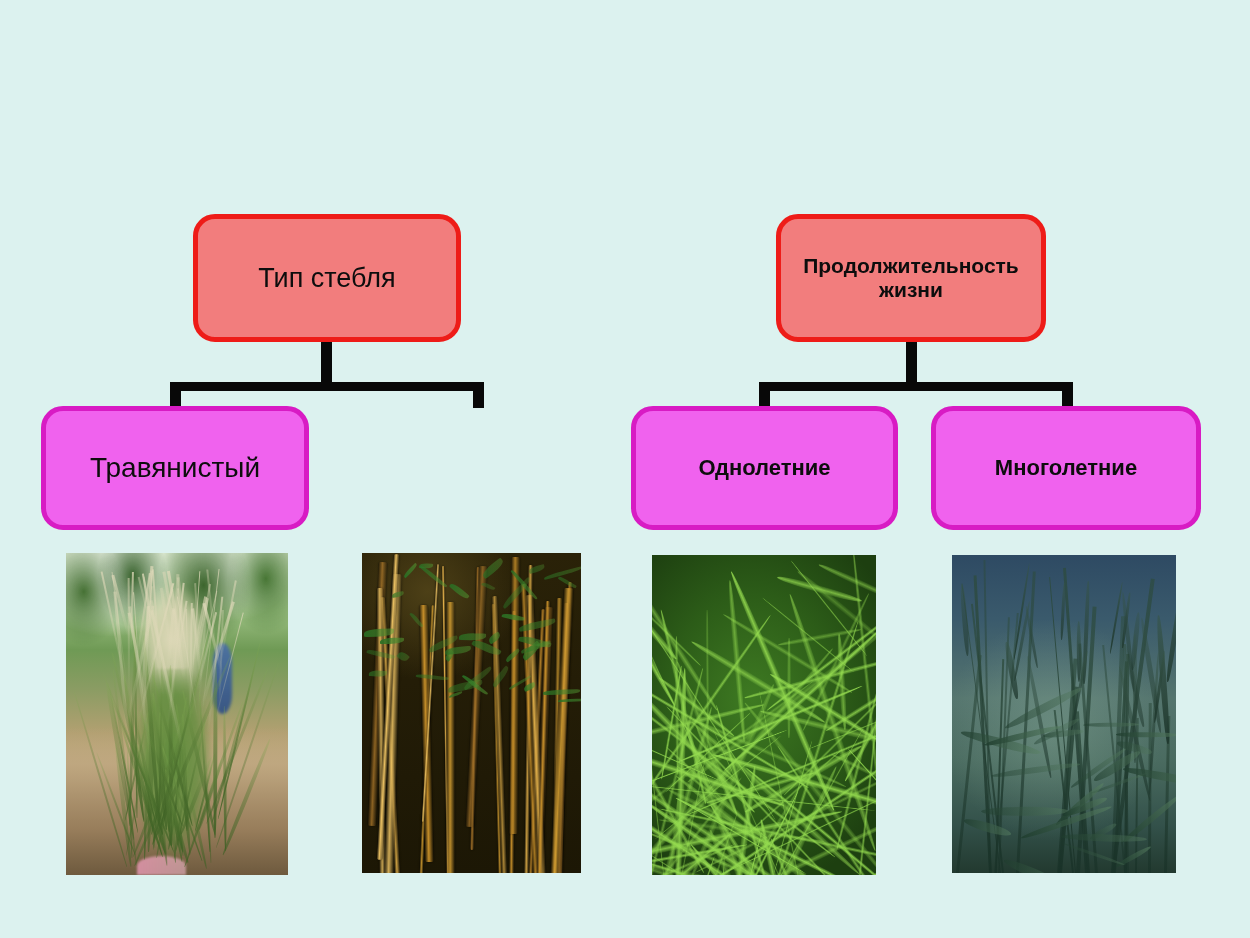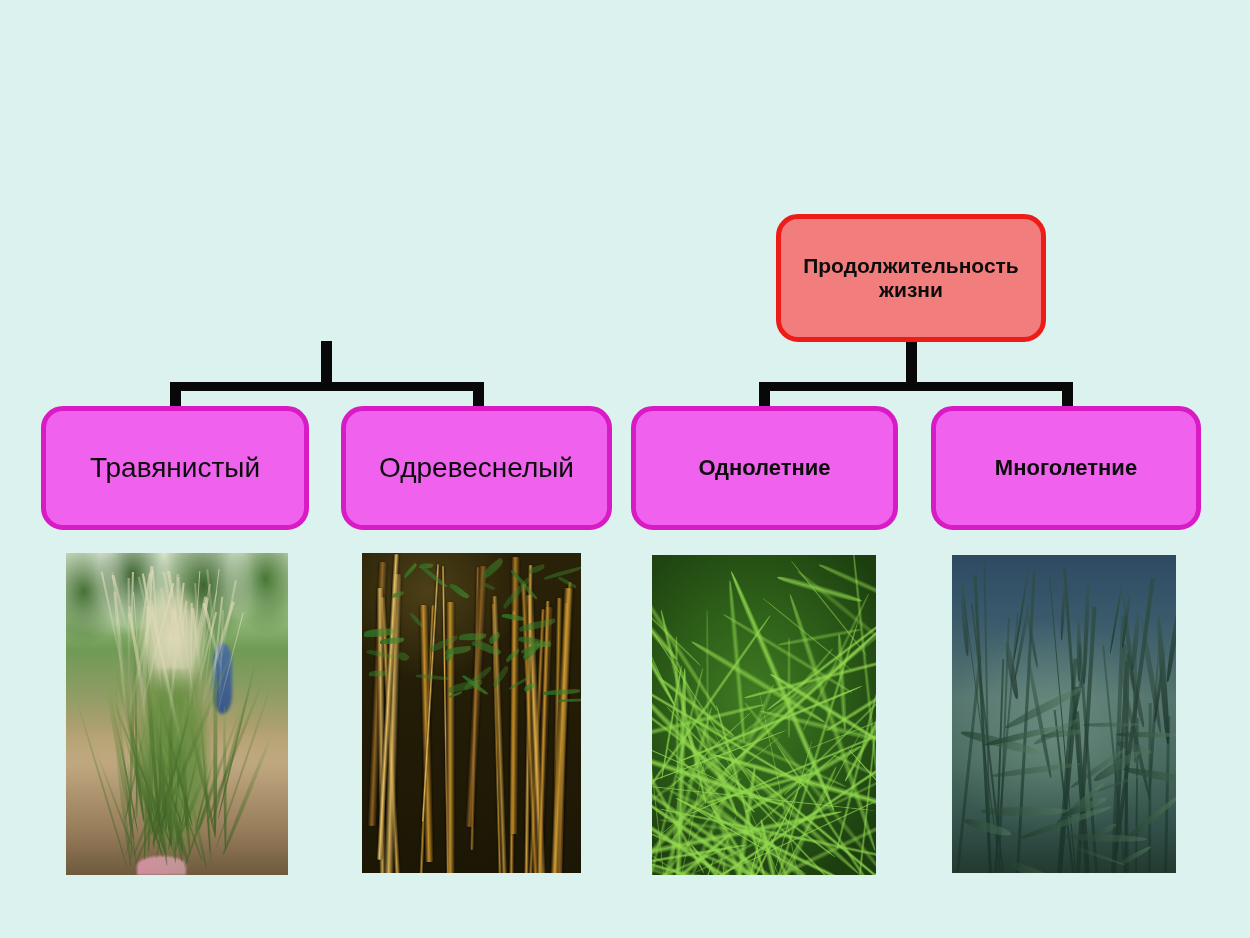--- a/index.html
+++ b/index.html
@@ -250,32 +250,32 @@
   <div class="conn conn-v" id="conn-left-stem"></div>
   <div class="conn conn-h" id="conn-left-bar"></div>
   <div class="conn conn-v" id="conn-left-drop1"></div>
   <div class="conn conn-v" id="conn-left-drop2"></div>
 
   <div class="conn conn-v" id="conn-right-stem"></div>
   <div class="conn conn-h" id="conn-right-bar"></div>
   <div class="conn conn-v" id="conn-right-drop1"></div>
   <div class="conn conn-v" id="conn-right-drop2"></div>
 
+  <div class="node node-red" id="node-stem-type">
+    <span class="node-label">Тип стебля</span>
+  </div>
 
   <div class="node node-red" id="node-lifespan">
     <span class="node-label">Продолжительность жизни</span>
   </div>
 
   <div class="node node-pink" id="node-herbaceous">
     <span class="node-label">Травянистый</span>
   </div>
 
-  <div class="node node-pink" id="node-woody">
-    <span class="node-label">Одревеснелый</span>
-  </div>
 
   <div class="node node-pink" id="node-perennial">
     <span class="node-label">Многолетние</span>
   </div>
 
   <div class="node node-pink" id="node-annual">
     <span class="node-label">Однолетние</span>
   </div>
 
   <div class="photo" id="photo-herbaceous">

